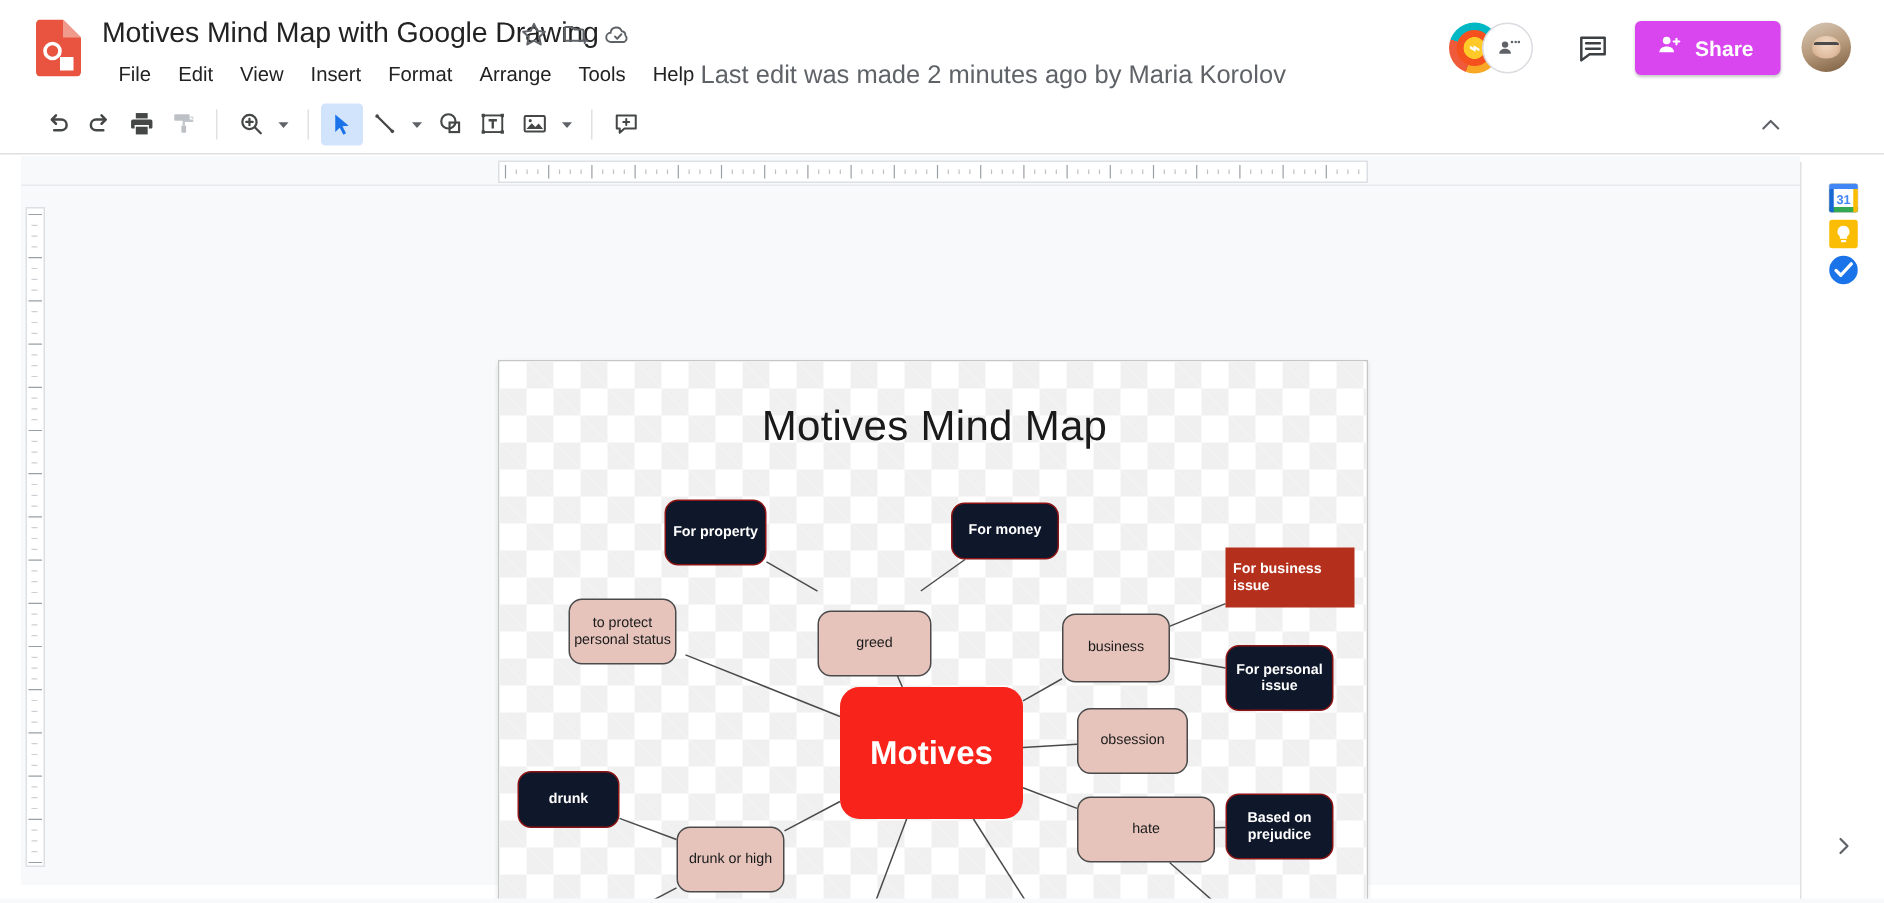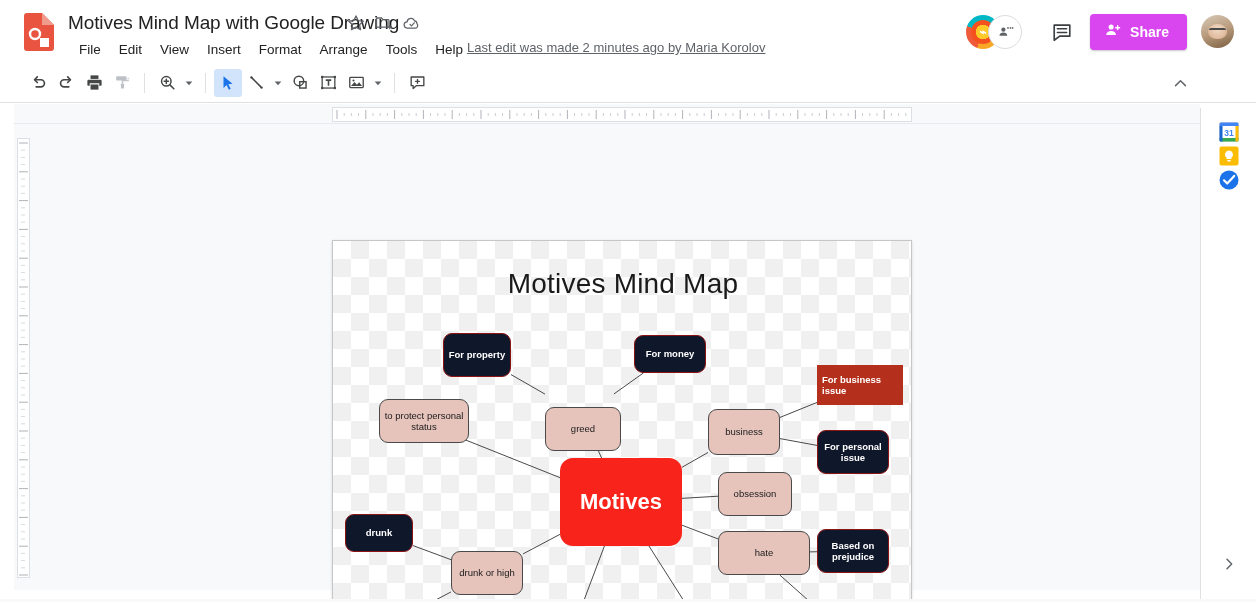--- a/index.html
+++ b/index.html
@@ -29,21 +29,21 @@
   .ticon { width: 20px; height: 20px; color: #5f6368; cursor: pointer; }
   .menubar {
     position: absolute; left: 70px; top: 38px; display: flex; gap: 0px; align-items: center;
   }
   .menu-item {
     font-size: 13.5px; color: #222; padding: 3px 9px; border-radius: 3px;
     cursor: pointer; line-height: 18px; white-space: nowrap;
   }
   .lastedit {
     position: absolute; left: 467px; top: 40px;
-    font-size: 13px; color: #5f6368; text-decoration: underline;
+    font-size: 17px; color: #5f6368; 
     cursor: pointer; white-space: nowrap;
   }
 
   .header-right {
     position: absolute; right: 0px; top: 0px; height: 63px;
     display: flex; align-items: center; gap: 0px;
   }
   .explore-cluster { position: relative; width: 66px; height: 34px; margin-right: 10px; }
   .explore-badge {
     position: absolute; left: 0; top: 0; width: 34px; height: 34px; border-radius: 50%;
@@ -425,21 +425,21 @@
           </div>
           <div class="node light" style="left: 212px; top: 166px; width: 76px; height: 44px;">
             <span>greed</span>
           </div>
           <div class="node red" style="left: 110px; top: 92px; width: 68px; height: 44px;">
             <span>For property</span>
           </div>
           <div class="node red" style="left: 301px; top: 94px; width: 72px; height: 38px;">
             <span>For money</span>
           </div>
-          <div class="node light" style="left: 46px; top: 158px; width: 90px; height: 44px;">
+          <div class="node light" style="left: 46px; top: 158px; width: 72px; height: 44px;">
             <span>to protect personal status</span>
           </div>
           <div class="node light" style="left: 375px; top: 168px; width: 72px; height: 46px;">
             <span>business</span>
           </div>
           <div class="node darkred" style="left: 484px; top: 124px; width: 86px; height: 40px;">
             <span>For business issue</span>
           </div>
           <div class="node red" style="left: 484px; top: 189px; width: 72px; height: 44px;">
             <span>For personal issue</span>

